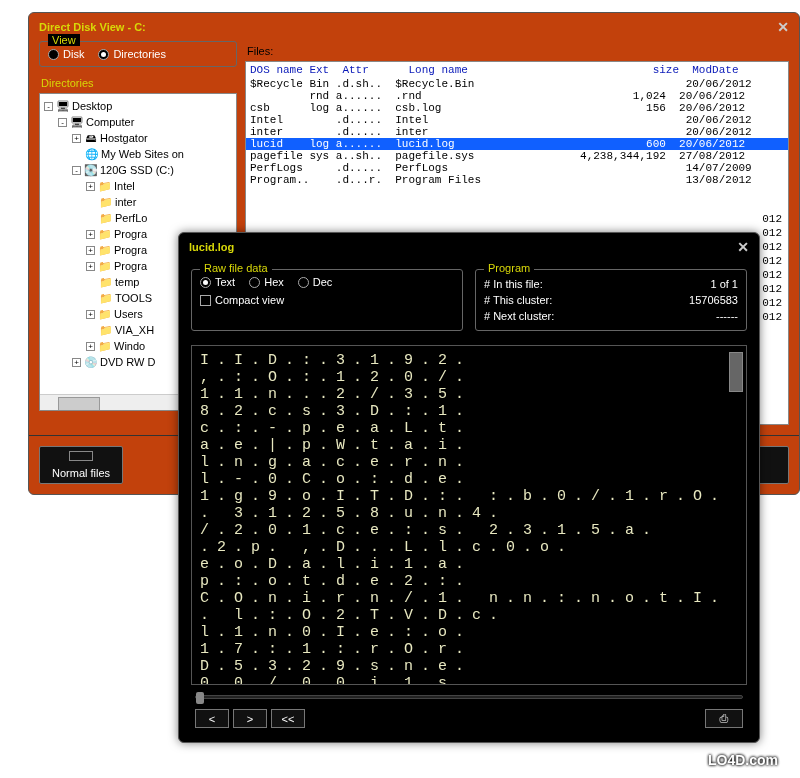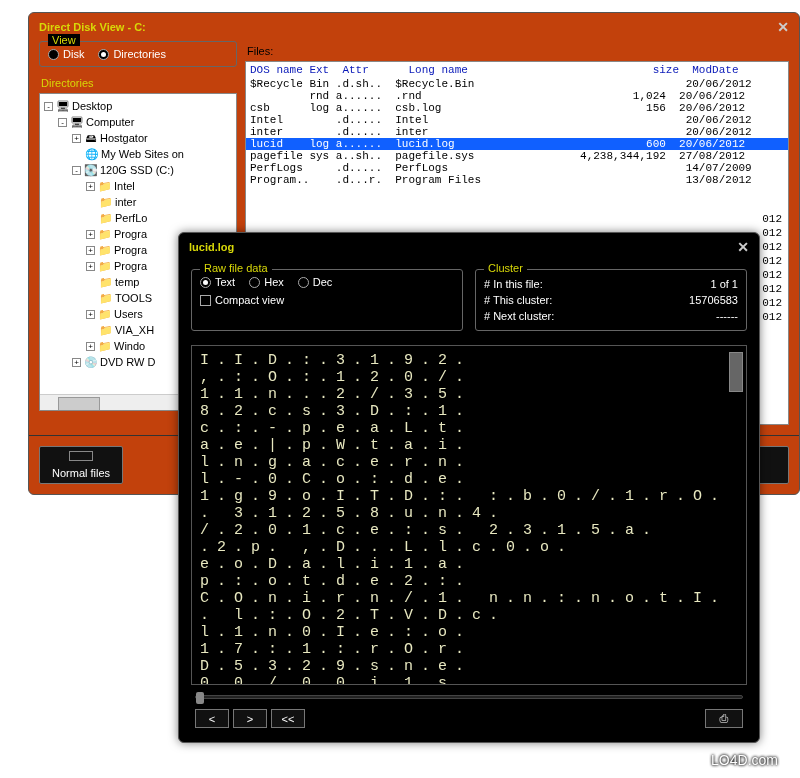--- a/index.html
+++ b/index.html
@@ -187,21 +187,21 @@
 .nav-btn {
   border: 1px solid #777; background: #111; color: #fff;
   width: 34px; height: 19px; font-size: 11px;
   display: inline-flex; align-items: center; justify-content: center;
 }
 .watermark {
   position: absolute;
   right: 22px; bottom: 10px;
   color: #fff;
   font-size: 14px;
-  font-weight: normal;
+  font-weight: bold;
   text-shadow: 0 0 3px #000, 0 0 3px #000;
   display: flex; align-items: center; gap: 4px;
 }
 .wm-icon {
   width: 14px; height: 14px; border: 2px solid #fff;
   border-radius: 50%;
 }
 </style>
 </head>
 <body>
@@ -396,21 +396,21 @@
             <span class="radio-input"></span>
             <span>Dec</span>
           </label>
         </div>
         <label class="radio">
           <span class="checkbox-input"></span>
           <span style="color:#fff">Compact view</span>
         </label>
       </div>
       <div class="fieldset">
-        <span class="fieldset-legend">Cluster</span>
+        <span class="fieldset-legend">Program</span>
         <div class="cluster-grid">
           <div class="cluster-row">
               <span># In this file:</span>
               <span>1 of 1</span>
             </div>
           <div class="cluster-row">
               <span># This cluster:</span>
               <span>15706583</span>
             </div>
           <div class="cluster-row">

